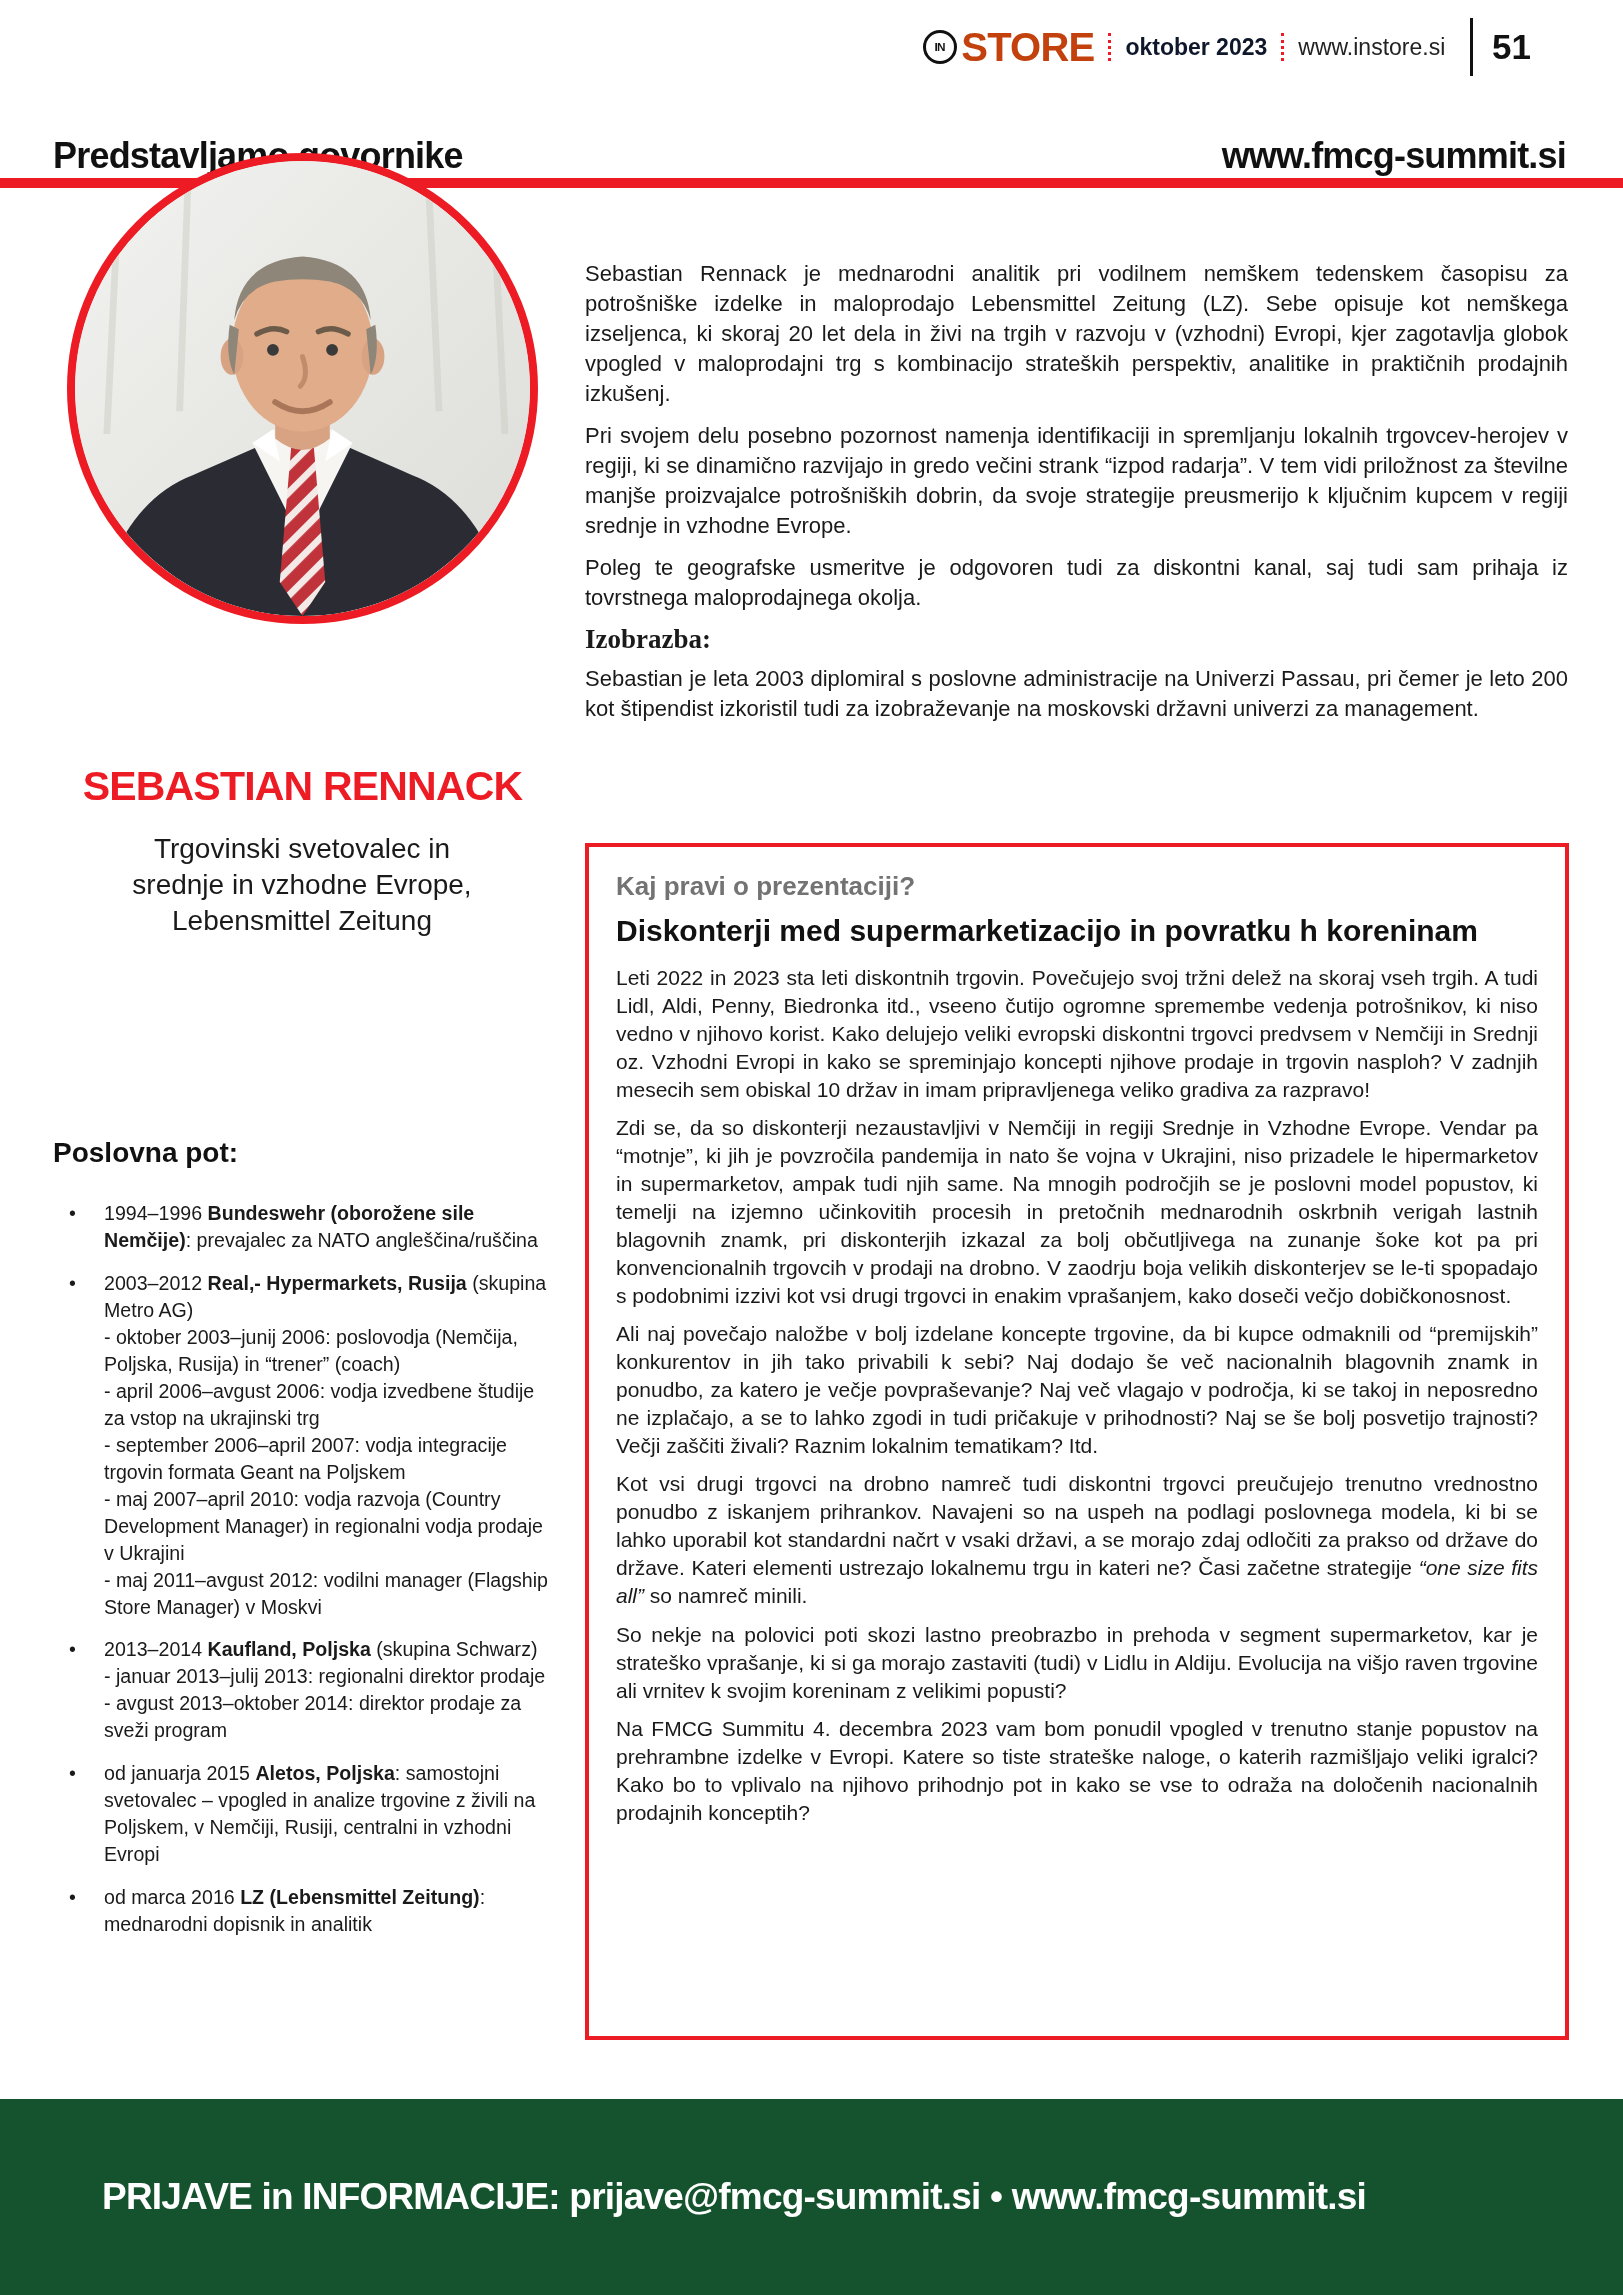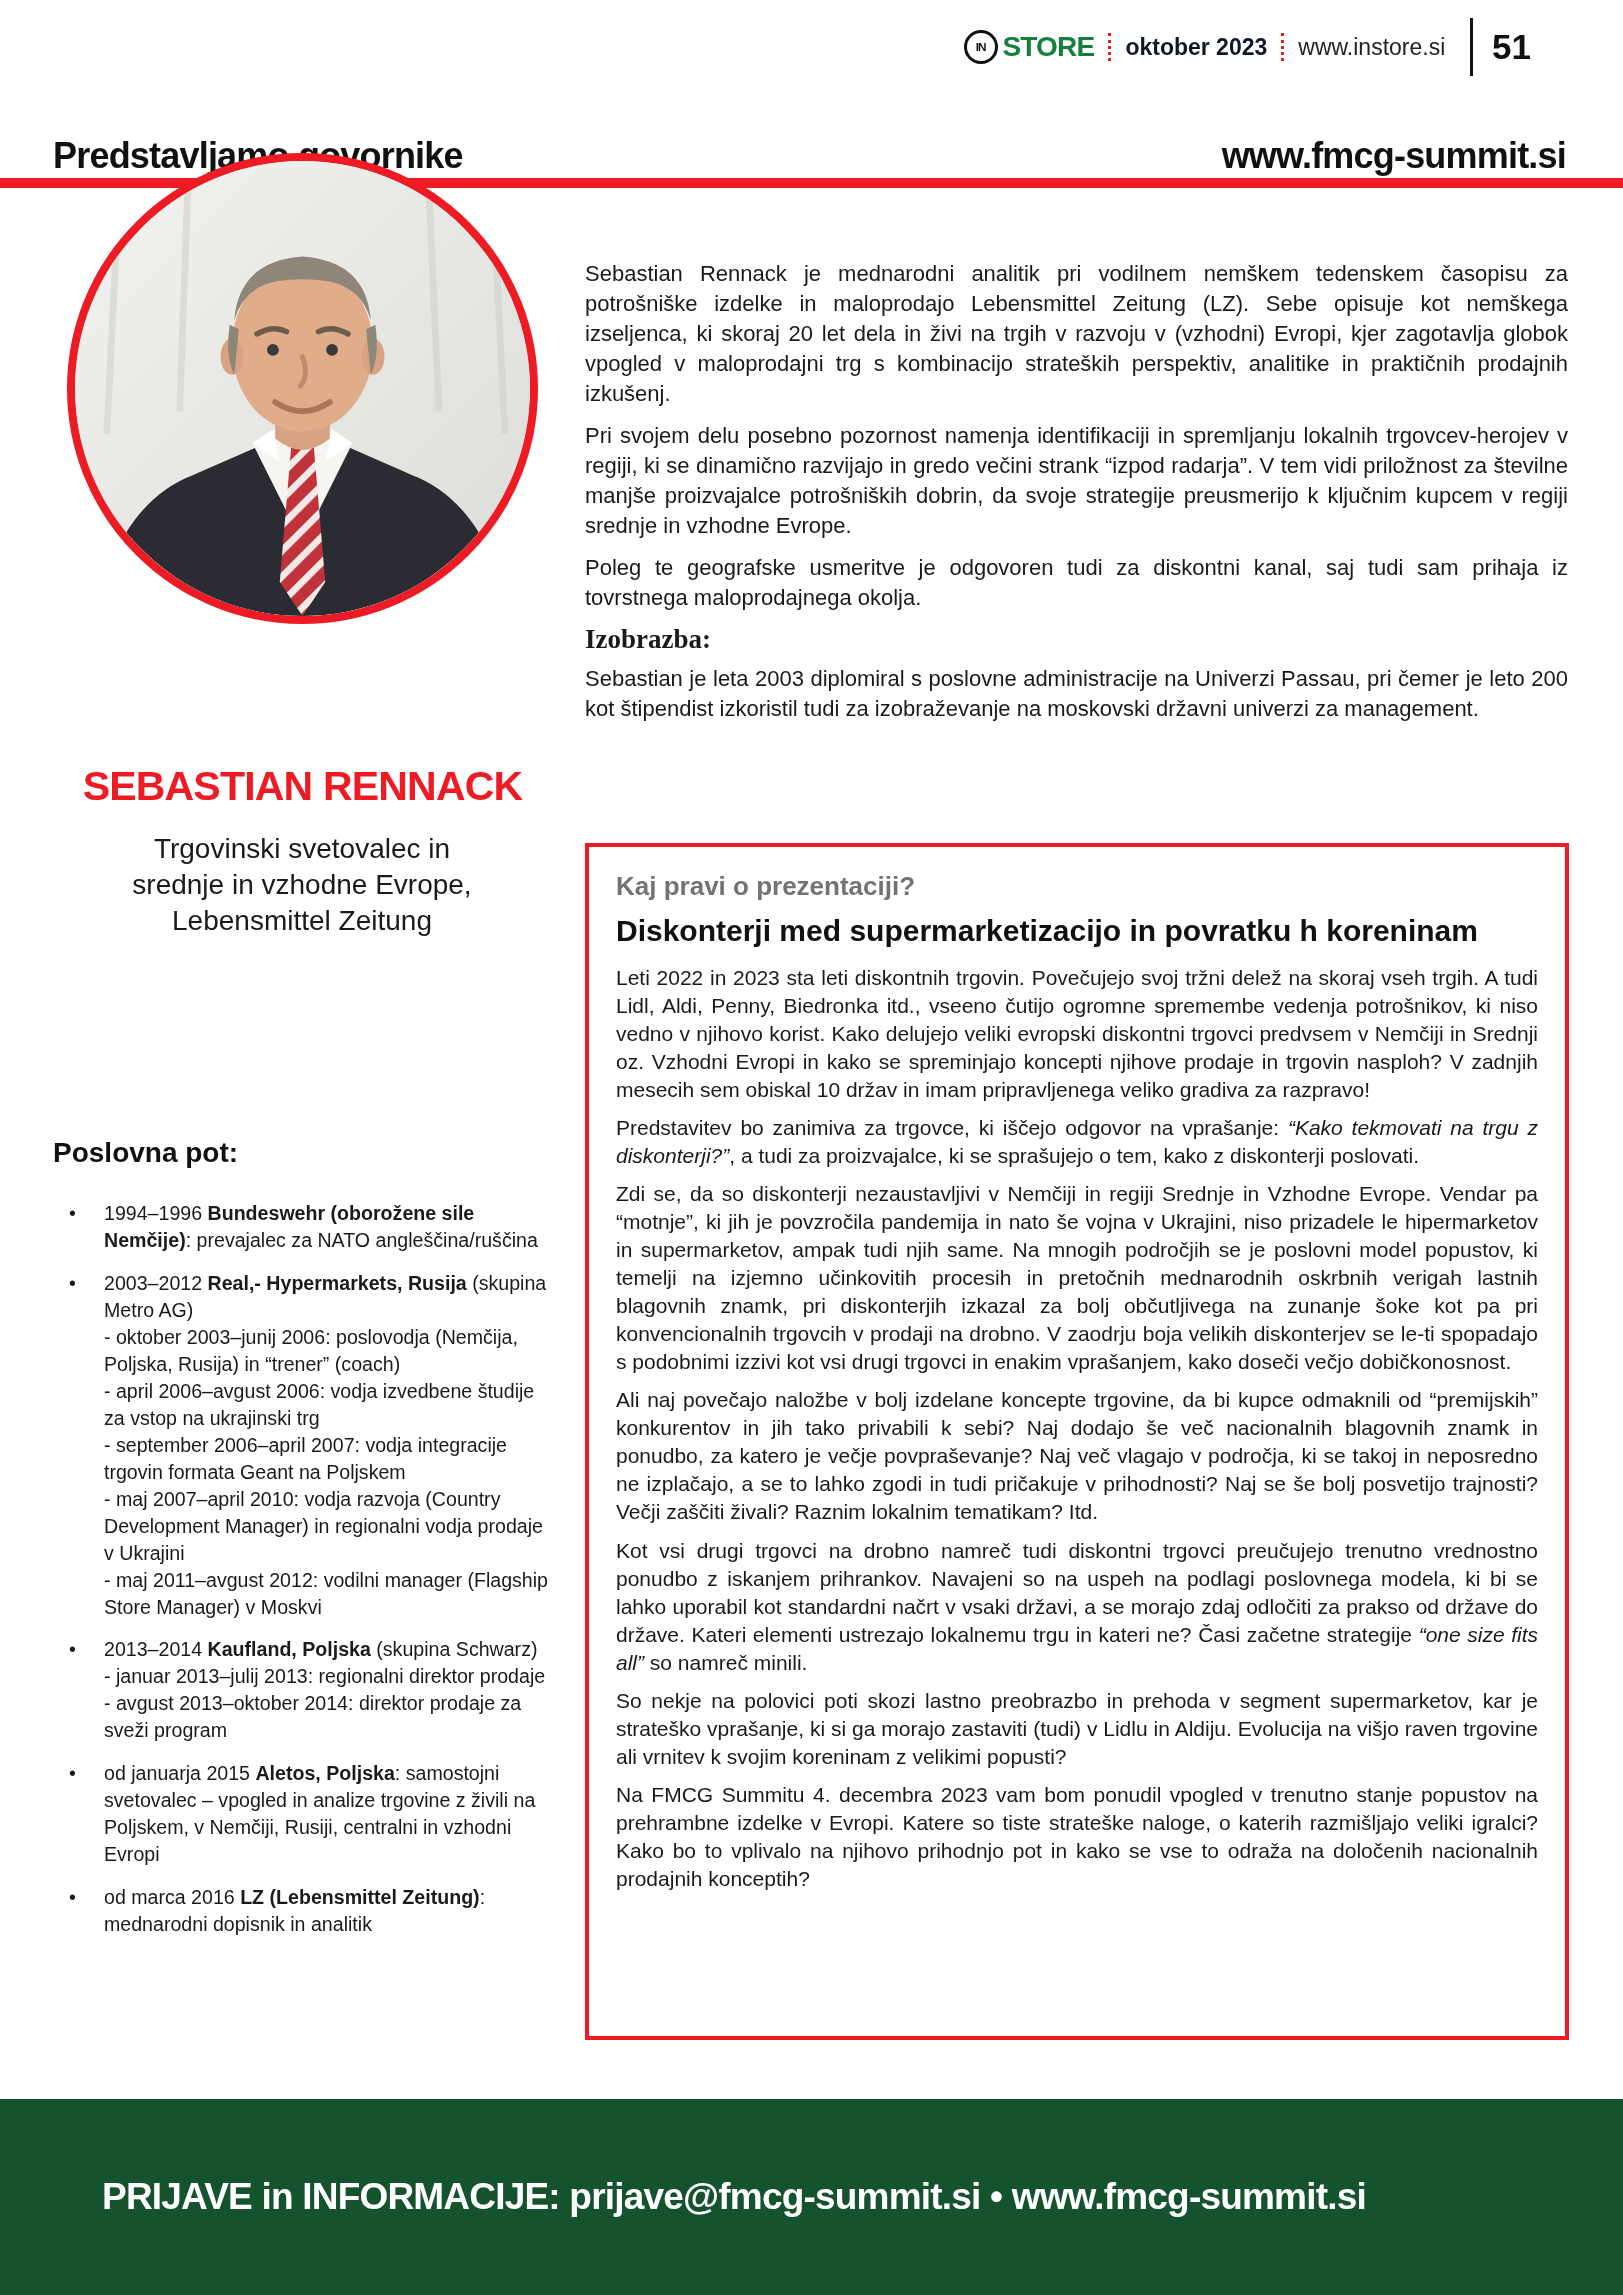--- a/index.html
+++ b/index.html
@@ -14,21 +14,21 @@
   .masthead{
     position:absolute;top:17.3px;right:92px;height:60px;
     display:flex;align-items:center;gap:14px;
   }
   .logo-wrap{display:flex;align-items:center;gap:4.7px;}
   .logo-circle{
     width:28px;height:28px;border:3.1px solid #111;border-radius:50%;
     display:flex;align-items:center;justify-content:center;
     font-weight:700;font-size:11.8px;letter-spacing:-0.8px;color:#111;
   }
-  .logo-store{font-weight:700;font-size:28px;letter-spacing:-0.8px;color:#15803d;}
+  .logo-store{font-weight:700;font-size:40px;letter-spacing:-0.8px;color:#c2410c;}
   .dot-sep{width:0;height:28px;border-left:3.1px dotted #ed1c24;}
   .issue{font-weight:700;font-size:23px;color:#0f172a;}
   .site{font-size:23px;color:#222;}
   .page-divider{width:3.1px;height:58px;background:#111;margin-left:11px;}
   .page-number{font-weight:700;font-size:35px;color:#111;margin-left:4.7px;}
 
   
   .head-left{
     position:absolute;left:53px;top:135px;font-weight:700;font-size:36px;
     letter-spacing:-0.8px;color:#111;
@@ -213,21 +213,20 @@
     <div id="edu-paras">
         <p><span>Sebastian je leta 2003 diplomiral s poslovne administracije na Univerzi Passau, pri čemer je leto 200 kot štipendist izkoristil tudi za izobraževanje na moskovski državni univerzi za management.</span></p>
       </div>
   </div>
 
   <div class="pres-box">
     <div class="pres-q">Kaj pravi o prezentaciji?</div>
     <div class="pres-t">Diskonterji med supermarketizacijo in povratku h koreninam</div>
     <div class="pres-paras" id="pres-paras">
         <p><span>Leti 2022 in 2023 sta leti diskontnih trgovin. Povečujejo svoj tržni delež na skoraj vseh trgih. A tudi Lidl, Aldi, Penny, Biedronka itd., vseeno čutijo ogromne spremembe vedenja potrošnikov, ki niso vedno v njihovo korist. Kako delujejo veliki evropski diskontni trgovci predvsem v Nemčiji in Srednji oz. Vzhodni Evropi in kako se spreminjajo koncepti njihove prodaje in trgovin nasploh? V zadnjih mesecih sem obiskal 10 držav in imam pripravljenega veliko gradiva za razpravo!</span></p>
-        <p><span>Predstavitev bo zanimiva za trgovce, ki iščejo odgovor na vprašanje: </span><span class="i">“Kako tekmovati na trgu z diskonterji?”</span><span>, a tudi za proizvajalce, ki se sprašujejo o tem, kako z diskonterji poslovati.</span></p>
         <p><span>Zdi se, da so diskonterji nezaustavljivi v Nemčiji in regiji Srednje in Vzhodne Evrope. Vendar pa “motnje”, ki jih je povzročila pandemija in nato še vojna v Ukrajini, niso prizadele le hipermarketov in supermarketov, ampak tudi njih same. Na mnogih področjih se je poslovni model popustov, ki temelji na izjemno učinkovitih procesih in pretočnih mednarodnih oskrbnih verigah lastnih blagovnih znamk, pri diskonterjih izkazal za bolj občutljivega na zunanje šoke kot pa pri konvencionalnih trgovcih v prodaji na drobno. V zaodrju boja velikih diskonterjev se le-ti spopadajo s podobnimi izzivi kot vsi drugi trgovci in enakim vprašanjem, kako doseči večjo dobičkonosnost.</span></p>
         <p><span>Ali naj povečajo naložbe v bolj izdelane koncepte trgovine, da bi kupce odmaknili od “premijskih” konkurentov in jih tako privabili k sebi? Naj dodajo še več nacionalnih blagovnih znamk in ponudbo, za katero je večje povpraševanje? Naj več vlagajo v področja, ki se takoj in neposredno ne izplačajo, a se to lahko zgodi in tudi pričakuje v prihodnosti? Naj se še bolj posvetijo trajnosti? Večji zaščiti živali? Raznim lokalnim tematikam? Itd.</span></p>
         <p><span>Kot vsi drugi trgovci na drobno namreč tudi diskontni trgovci preučujejo trenutno vrednostno ponudbo z iskanjem prihrankov. Navajeni so na uspeh na podlagi poslovnega modela, ki bi se lahko uporabil kot standardni načrt v vsaki državi, a se morajo zdaj odločiti za prakso od države do države. Kateri elementi ustrezajo lokalnemu trgu in kateri ne? Časi začetne strategije </span><span class="i">“one size fits all”</span><span> so namreč minili.</span></p>
         <p><span>So nekje na polovici poti skozi lastno preobrazbo in prehoda v segment supermarketov, kar je strateško vprašanje, ki si ga morajo zastaviti (tudi) v Lidlu in Aldiju. Evolucija na višjo raven trgovine ali vrnitev k svojim koreninam z velikimi popusti?</span></p>
         <p><span>Na FMCG Summitu 4. decembra 2023 vam bom ponudil vpogled v trenutno stanje popustov na prehrambne izdelke v Evropi. Katere so tiste strateške naloge, o katerih razmišljajo veliki igralci? Kako bo to vplivalo na njihovo prihodnjo pot in kako se vse to odraža na določenih nacionalnih prodajnih konceptih?</span></p>
       </div>
   </div>
 
   <div class="footer-banner">
     <div class="footer-text">PRIJAVE in INFORMACIJE: prijave@fmcg-summit.si • www.fmcg-summit.si</div>

